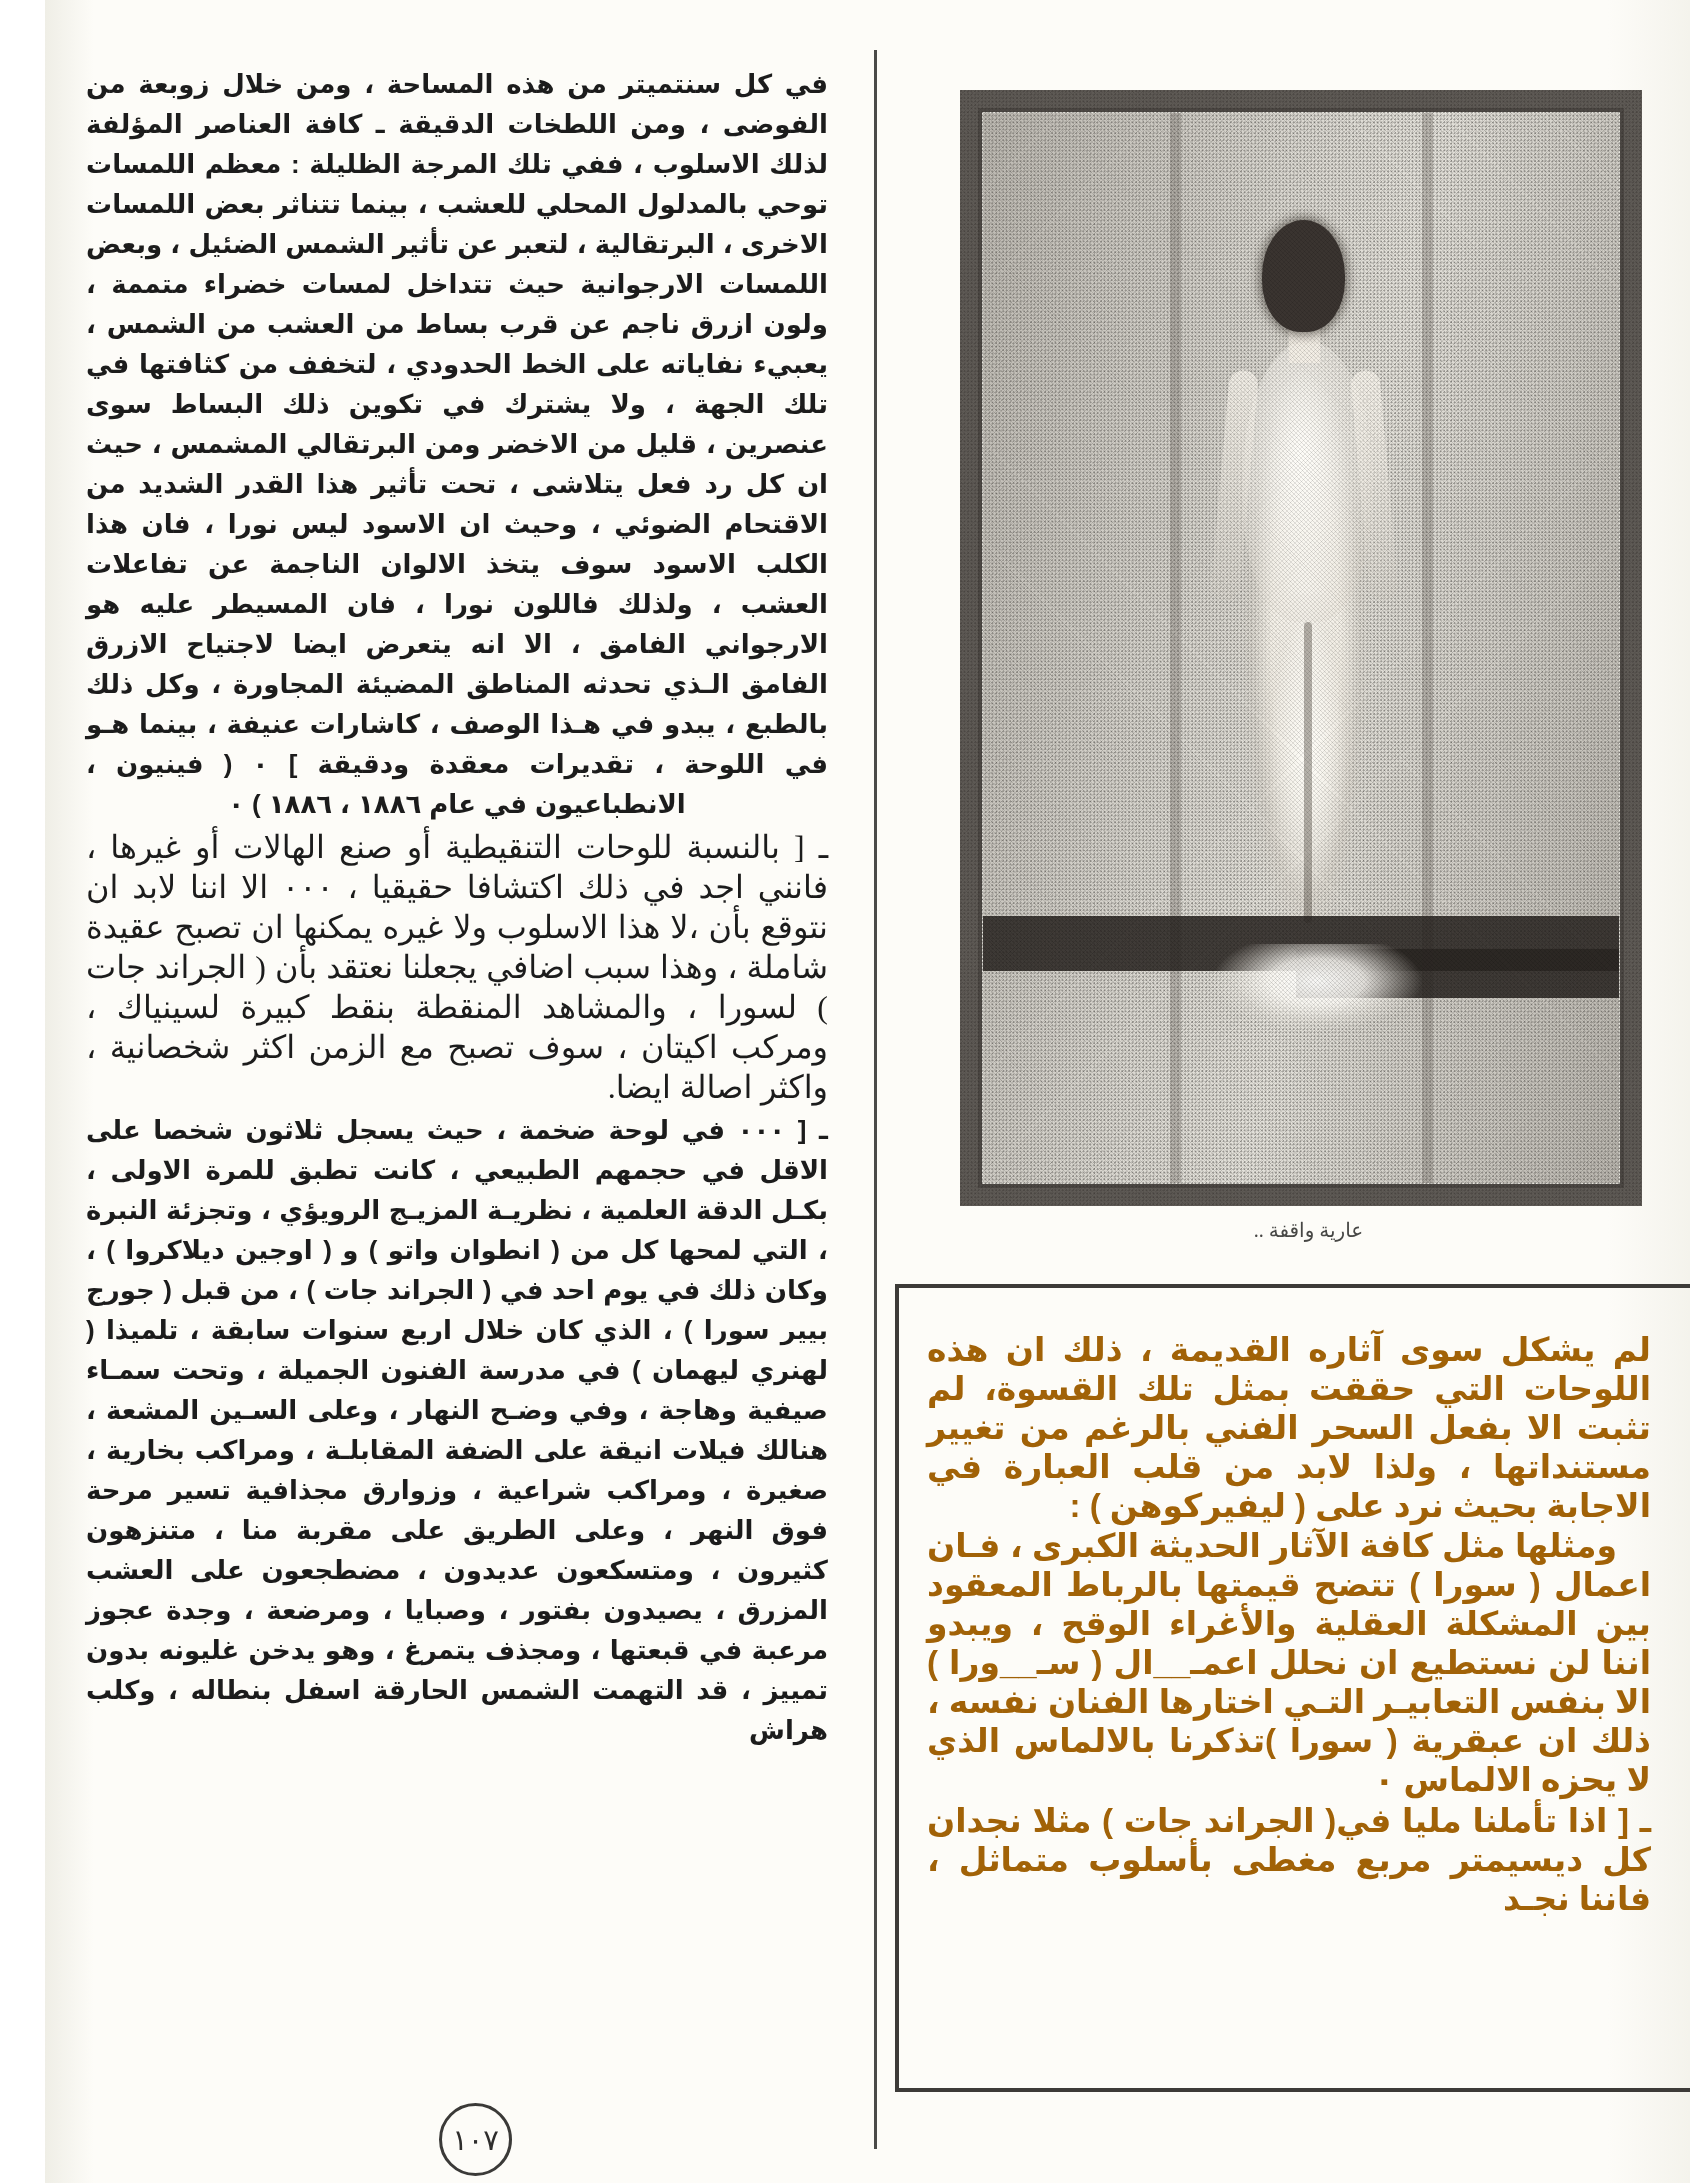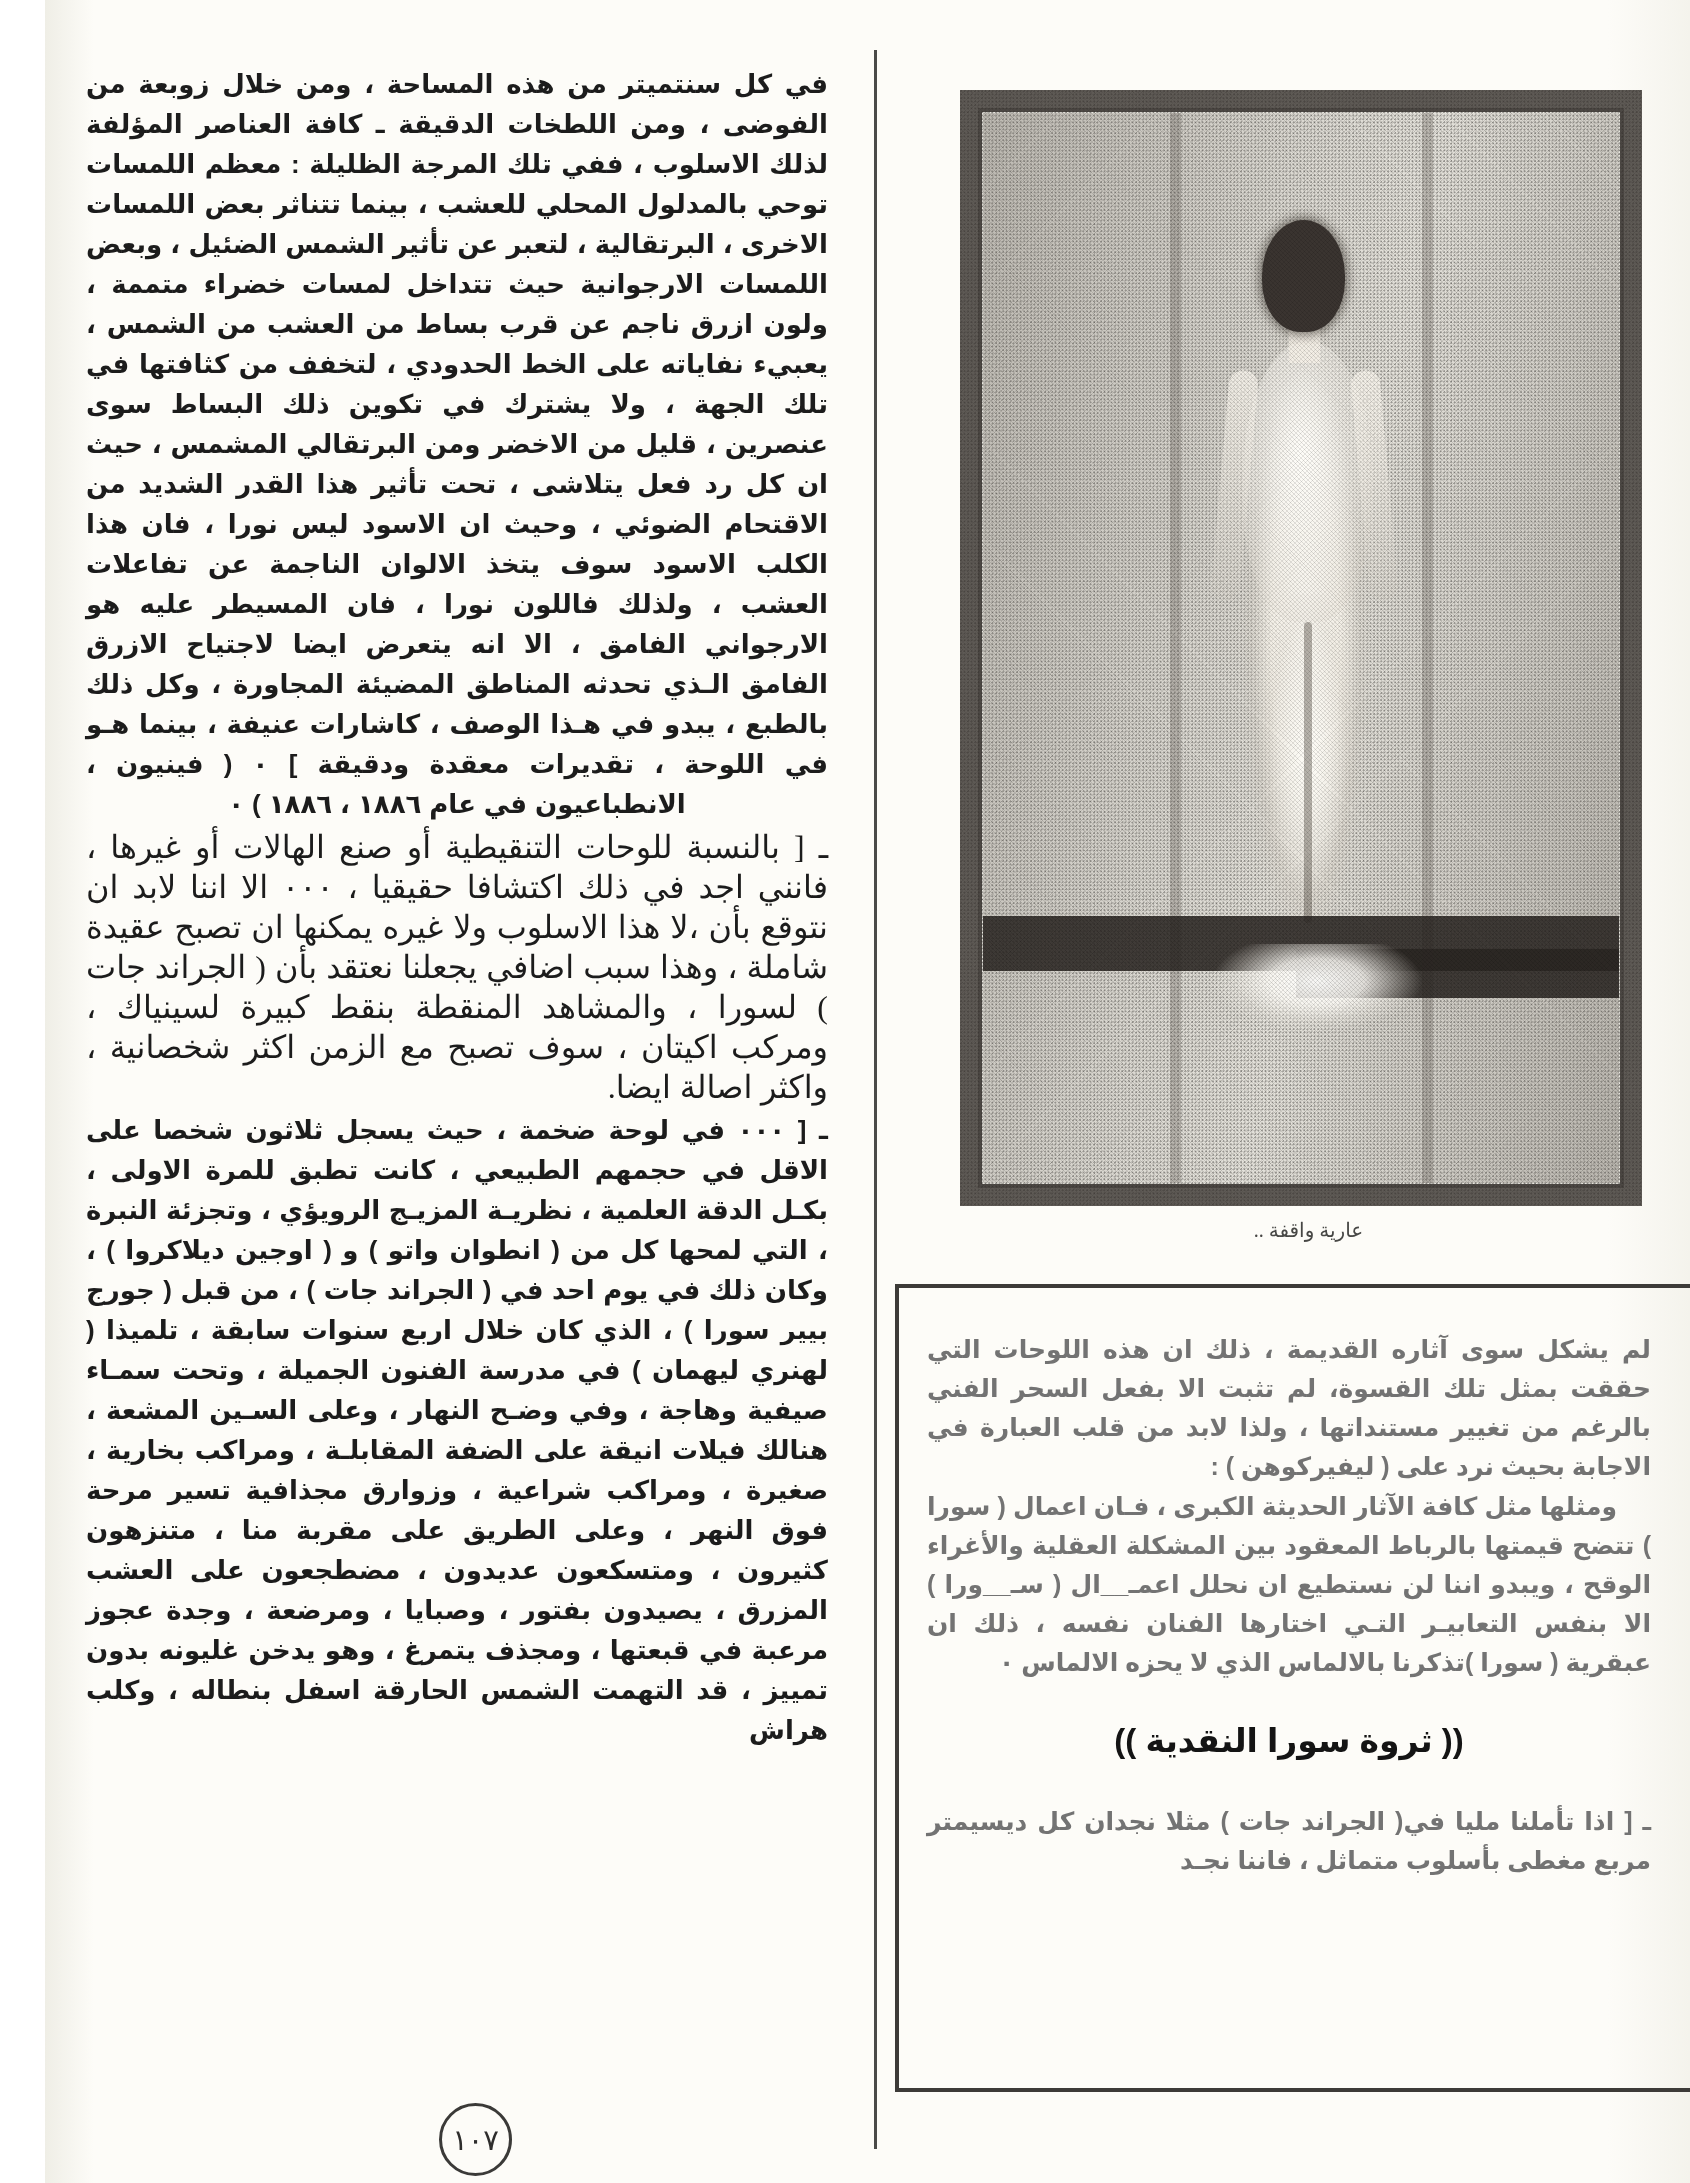--- a/index.html
+++ b/index.html
@@ -254,23 +254,23 @@
     position: absolute;
     left: 882px;
     top: 1330px;
     width: 724px;
     direction: rtl;
     pointer-events: auto;
   }
   .box-para {
     font-family: "Liberation Sans", "DejaVu Sans", sans-serif;
     font-weight: bold;
-    font-size: 25px;
+    font-size: 33px;
     line-height: 39px;
-    color: #737373;
+    color: #a16207;
     margin: 0 0 1.4px 0;
     text-align: justify;
     text-align-last: justify;
   }
   .box-para.tail-right { text-align-last: right; }
   .box-para.indent { text-indent: 34px; }
 
   .box-heading {
     font-family: "Liberation Sans", "DejaVu Sans", sans-serif;
     font-weight: bold;
@@ -337,20 +337,19 @@
       <div class="plate-frame2"></div>
     </div>
 
     <div class="plate-caption">عارية واقفة ..</div>
 
     <div class="box"></div>
 
     <div class="box-body">
       <p class="box-para tail-right">لم يشكل سوى آثاره القديمة ، ذلك ان هذه اللوحات التي حققت بمثل تلك القسوة، لم تثبت الا بفعل السحر الفني بالرغم من تغيير مستنداتها ، ولذا لابد من قلب العبارة في الاجابة بحيث نرد على ( ليفيركوهن ) :</p>
       <p class="box-para indent tail-right">ومثلها مثل كافة الآثار الحديثة الكبرى ، فـان اعمال ( سورا ) تتضح قيمتها بالرباط المعقود بين المشكلة العقلية والأغراء الوقح ، ويبدو اننا لن نستطيع ان نحلل اعمـ__ال ( سـ__ورا ) الا بنفس التعابيـر التـي اختارها الفنان نفسه ، ذلك ان عبقرية ( سورا )تذكرنا بالالماس الذي لا يحزه الالماس ٠</p>
-      <h2 class="box-heading">(( ثروة سورا النقدية ))</h2>
       <p class="box-para tail-right">ـ [ اذا تأملنا مليا في( الجراند جات ) مثلا نجدان كل ديسيمتر مربع مغطى بأسلوب متماثل ، فاننا نجـد</p>
     </div>
   </div>
 
   <div class="page-number">١٠٧</div>
 </div>
 
 
 </body></html>

